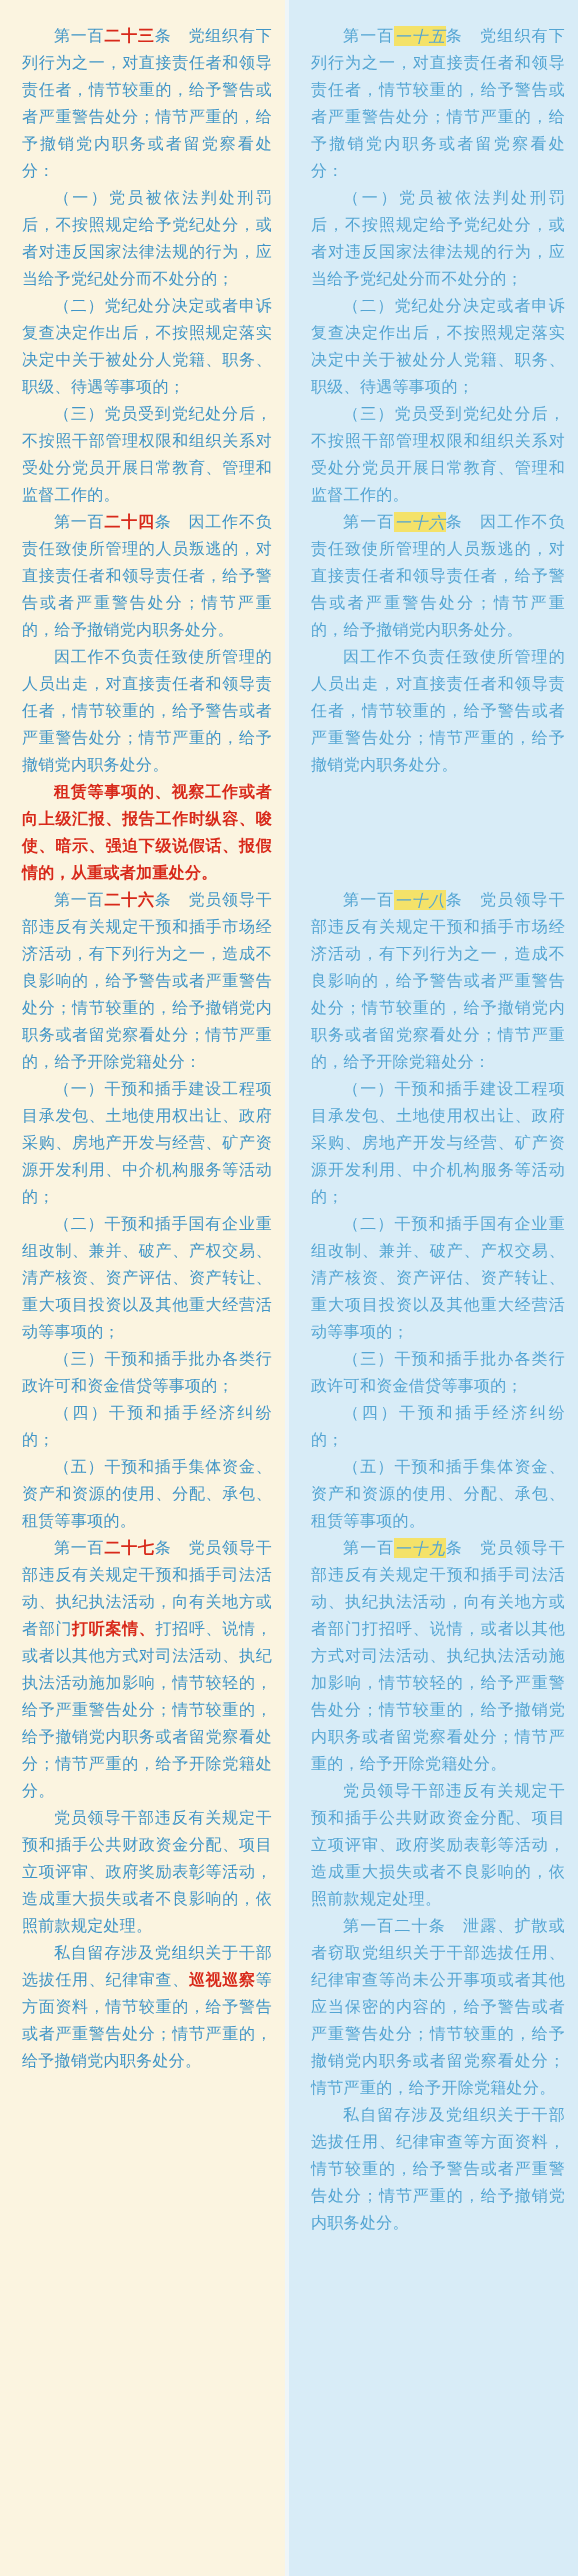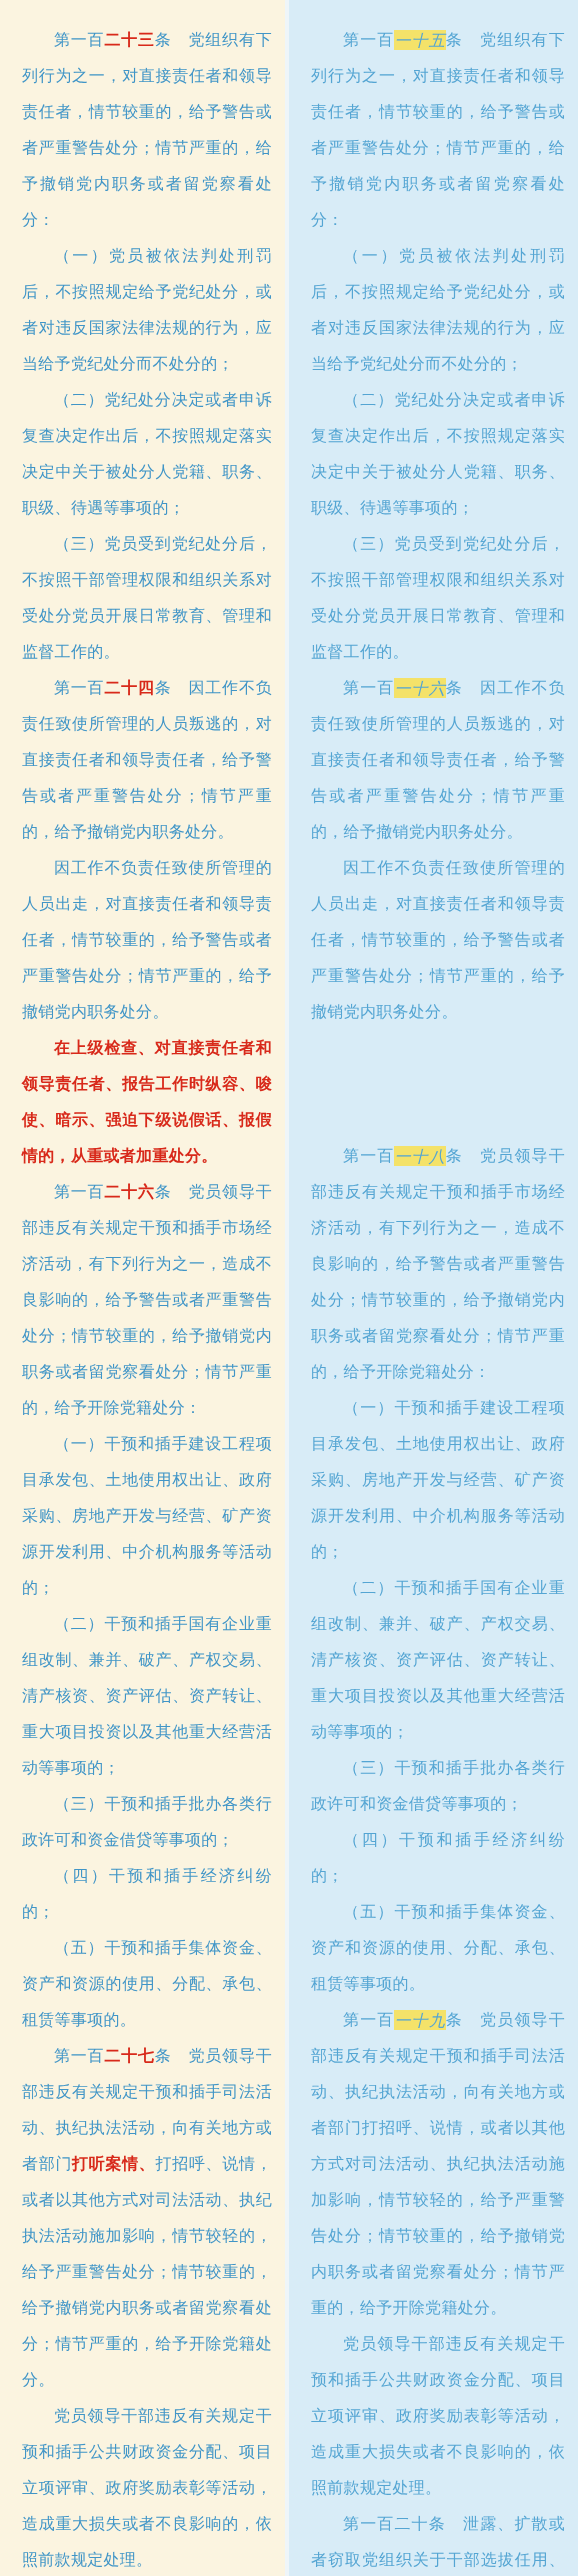--- a/index.html
+++ b/index.html
@@ -13,21 +13,21 @@
   }
   .wrap{display:flex; width:579px; min-height:2576px; align-items:stretch;}
   .col{box-sizing:border-box; padding:22.4px 13px 26px 22px;}
   .col-left{width:285px; background:var(--left-bg); color:var(--left-text);}
   .divider{width:4px; background:var(--divider);}
   .col-right{width:289px; background:var(--right-bg); color:var(--right-text);}
   .article{}
   .article:first-child{margin-top:0;}
   .para{
     margin:0; text-indent:2em; text-align:justify;
-    font-size:16px; line-height:36px; letter-spacing:0.3px;
+    font-size:16px; line-height:27px; letter-spacing:0.3px;
   }
   .hl-red{color:var(--red); font-weight:bold;}
   .hl-yellow{background:var(--yellow); padding:0.7px 0;font-style:italic;}
   .spacer{height:108px;}
 </style>
 </head>
 <body>
 
 <div class="wrap">
   <div class="col col-left">
@@ -35,21 +35,21 @@
         <p class="para"><span>第一百</span><span class="hl-red">二十三</span><span>条　党组织有下列行为之一，对直接责任者和领导责任者，情节较重的，给予警告或者严重警告处分；情节严重的，给予撤销党内职务或者留党察看处分：</span></p>
         <p class="para"><span>（一）党员被依法判处刑罚后，不按照规定给予党纪处分，或者对违反国家法律法规的行为，应当给予党纪处分而不处分的；</span></p>
         <p class="para"><span>（二）党纪处分决定或者申诉复查决定作出后，不按照规定落实决定中关于被处分人党籍、职务、职级、待遇等事项的；</span></p>
         <p class="para"><span>（三）党员受到党纪处分后，不按照干部管理权限和组织关系对受处分党员开展日常教育、管理和监督工作的。</span></p>
       </div>
       <div class="article">
         <p class="para"><span>第一百</span><span class="hl-red">二十四</span><span>条　因工作不负责任致使所管理的人员叛逃的，对直接责任者和领导责任者，给予警告或者严重警告处分；情节严重的，给予撤销党内职务处分。</span></p>
         <p class="para"><span>因工作不负责任致使所管理的人员出走，对直接责任者和领导责任者，情节较重的，给予警告或者严重警告处分；情节严重的，给予撤销党内职务处分。</span></p>
       </div>
       <div class="article">
-        <p class="para"><span class="hl-red">在上级检查、对直接责任者和领导责任者、报告工作时纵容、唆使、暗示、强迫下级说假话、报假情的，从重或者加重处分。</span></p>
+        <p class="para"><span class="hl-red">租赁等事项的、视察工作或者向上级汇报、报告工作时纵容、唆使、暗示、强迫下级说假话、报假情的，从重或者加重处分。</span></p>
       </div>
       <div class="article">
         <p class="para"><span>第一百</span><span class="hl-red">二十六</span><span>条　党员领导干部违反有关规定干预和插手市场经济活动，有下列行为之一，造成不良影响的，给予警告或者严重警告处分；情节较重的，给予撤销党内职务或者留党察看处分；情节严重的，给予开除党籍处分：</span></p>
         <p class="para"><span>（一）干预和插手建设工程项目承发包、土地使用权出让、政府采购、房地产开发与经营、矿产资源开发利用、中介机构服务等活动的；</span></p>
         <p class="para"><span>（二）干预和插手国有企业重组改制、兼并、破产、产权交易、清产核资、资产评估、资产转让、重大项目投资以及其他重大经营活动等事项的；</span></p>
         <p class="para"><span>（三）干预和插手批办各类行政许可和资金借贷等事项的；</span></p>
         <p class="para"><span>（四）干预和插手经济纠纷的；</span></p>
         <p class="para"><span>（五）干预和插手集体资金、资产和资源的使用、分配、承包、租赁等事项的。</span></p>
       </div>
       <div class="article">

